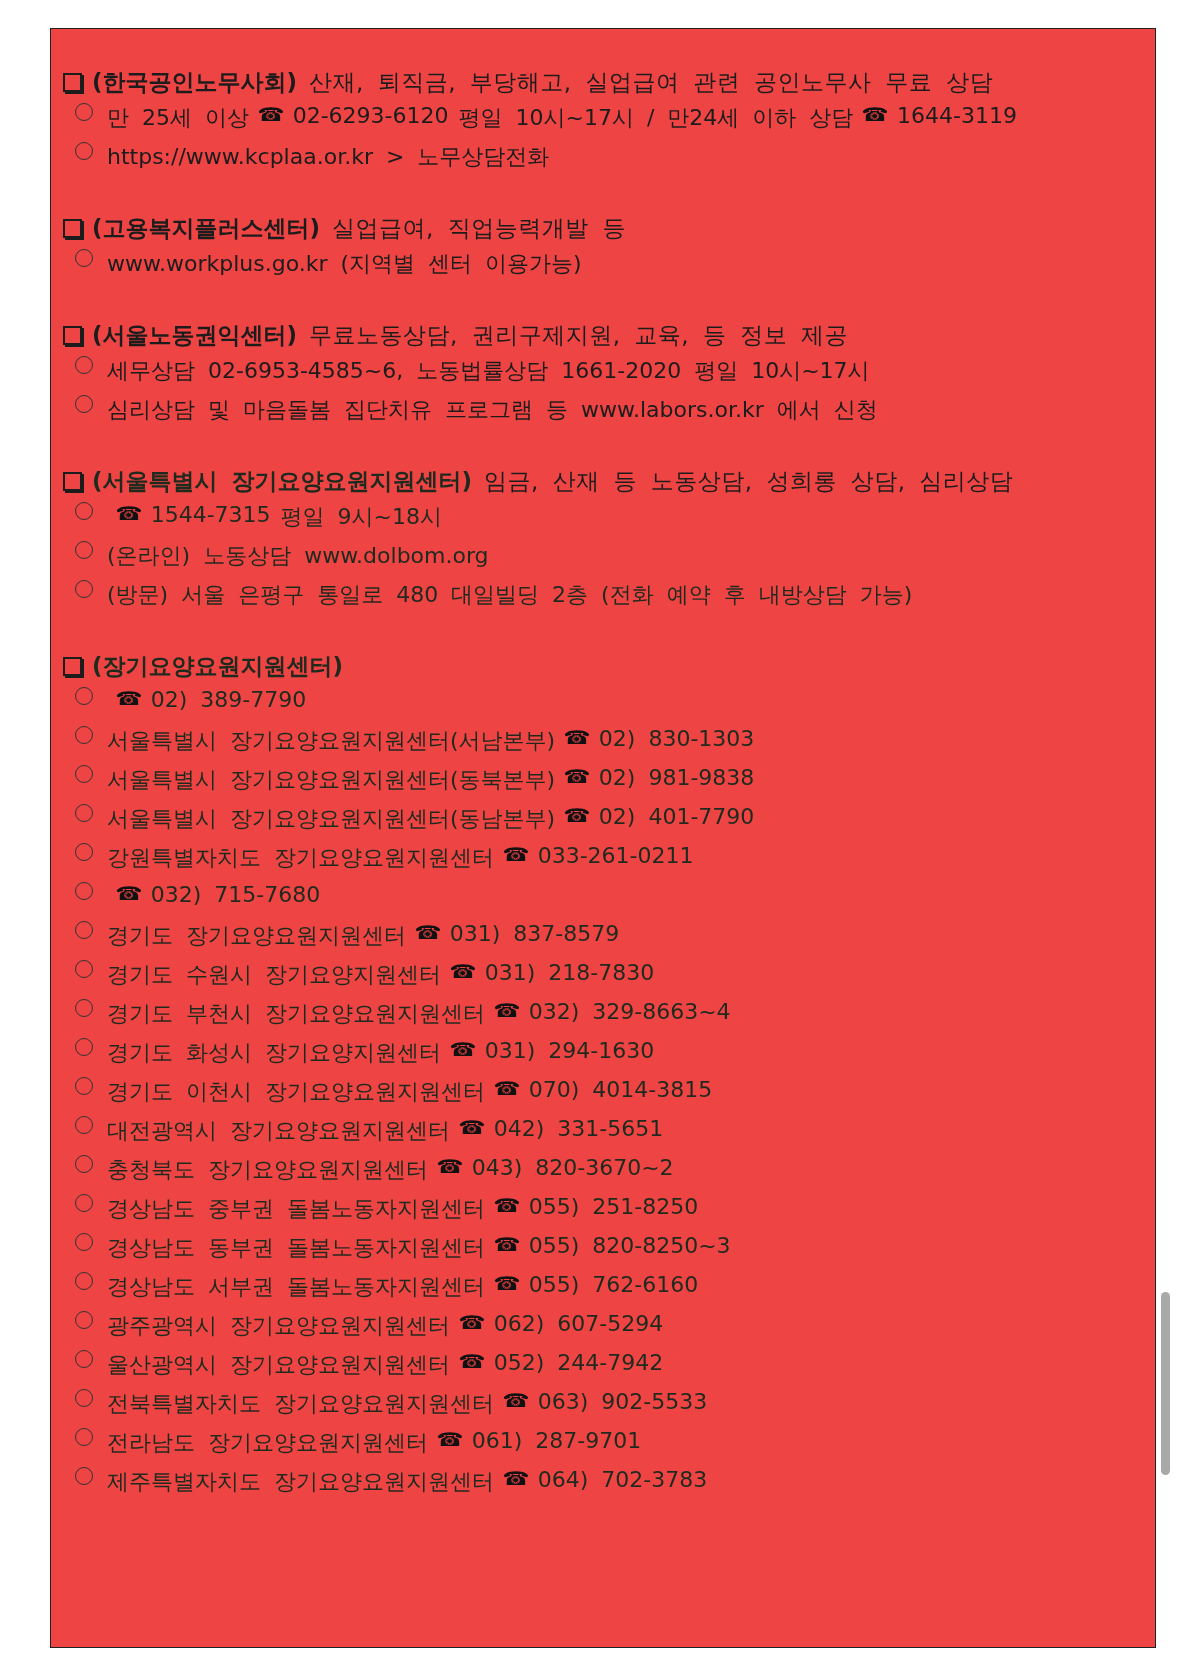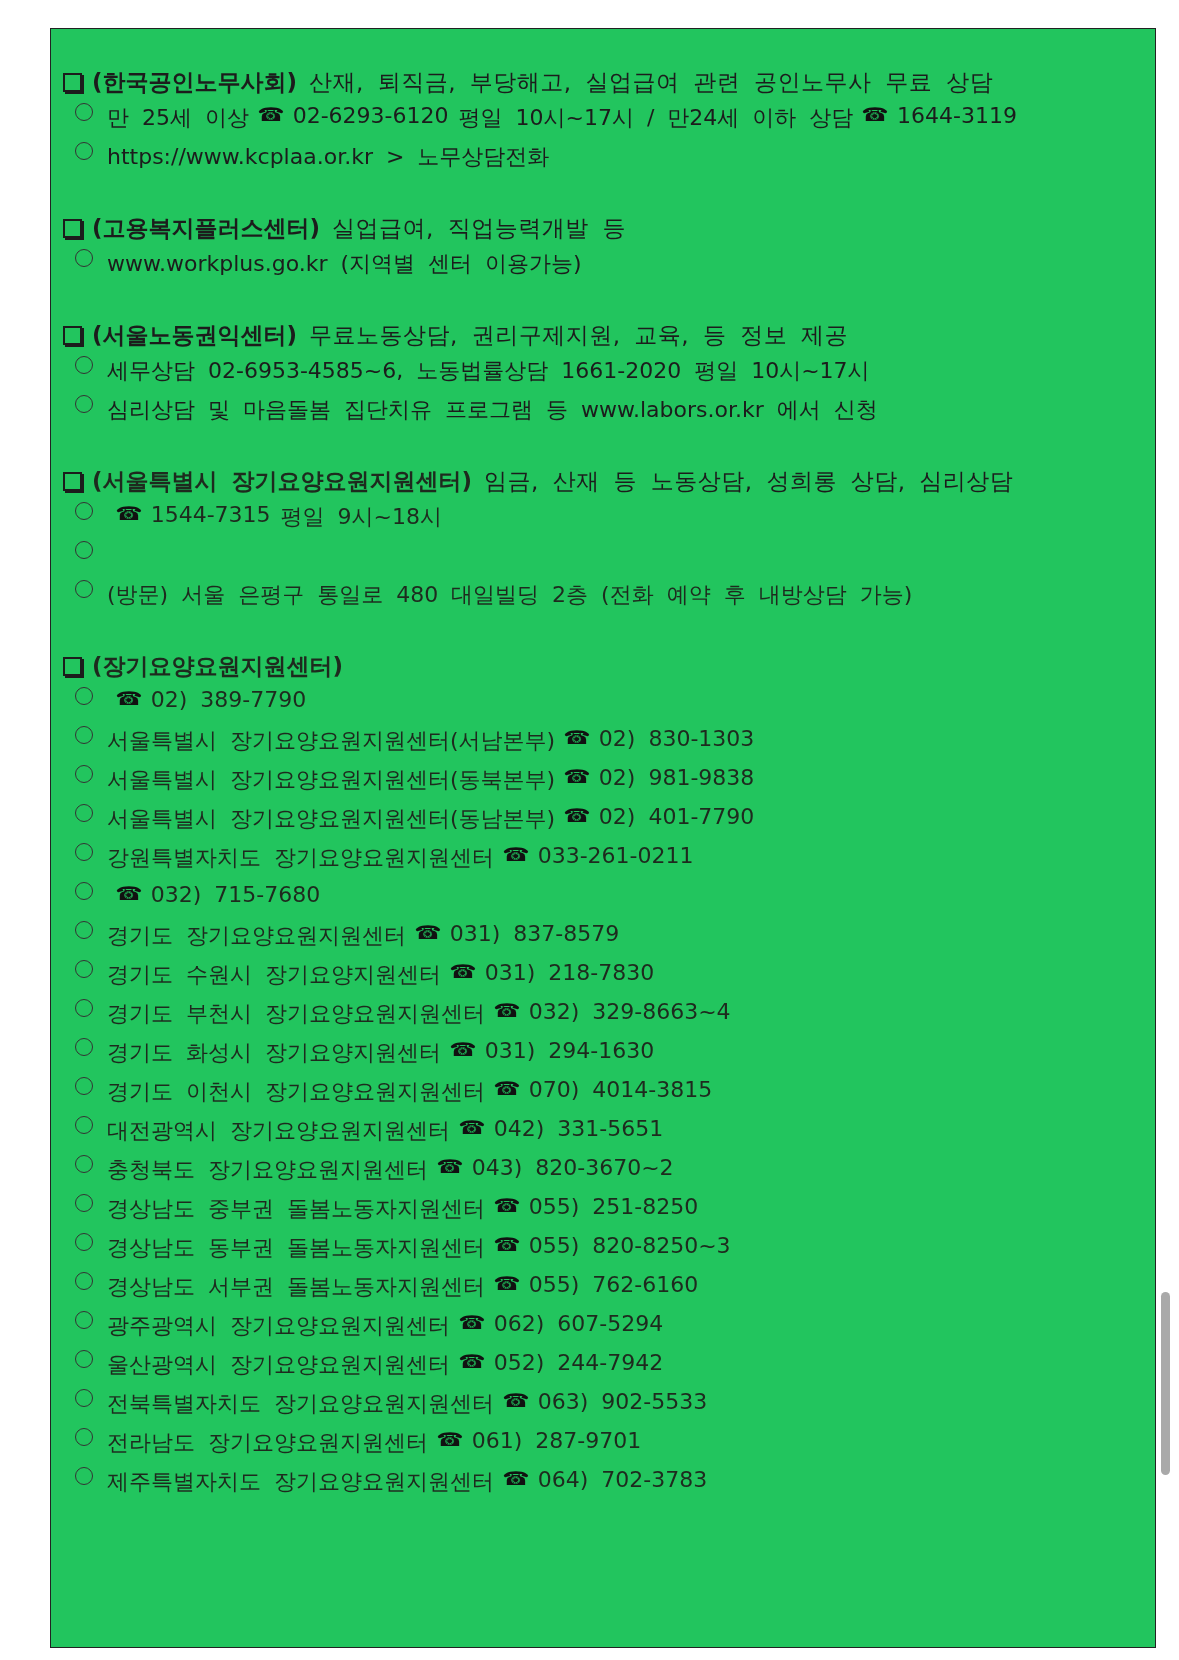--- a/index.html
+++ b/index.html
@@ -16,21 +16,21 @@
       color: #1c1c1c;
     }
     .doc-box {
       position: absolute;
       left: 50px;
       top: 28px;
       width: 1106px;
       height: 1620px;
       border: 1.5px solid #222;
       box-sizing: border-box;
-      background: #22c55e;
+      background: #ef4444;
     }
     .content {
       position: absolute;
       left: 12px;
       top: 32px;
       right: 10px;
     }
     .section {
       margin-bottom: 26px;
     }
@@ -170,20 +170,21 @@
         </div>
         <div class="item">
           <span class="bullet"></span>
           <span class="phone-icon">☎</span>
           <span class="item-phone">1544-7315</span>
           <span style="width: 10px;"></span>
           <span class="item-suffix">평일 9시~18시</span>
         </div>
         <div class="item">
           <span class="bullet"></span>
+          <span class="item-text">(온라인) 노동상담 www.dolbom.org</span>
         </div>
         <div class="item">
           <span class="bullet"></span>
           <span class="item-text">(방문) 서울 은평구 통일로 480 대일빌딩 2층 (전화 예약 후 내방상담 가능)</span>
         </div>
       </div>
       <div class="section green">
         <div class="section-header">
           <span class="checkbox"></span>
           <span class="org">(장기요양요원지원센터)</span>

